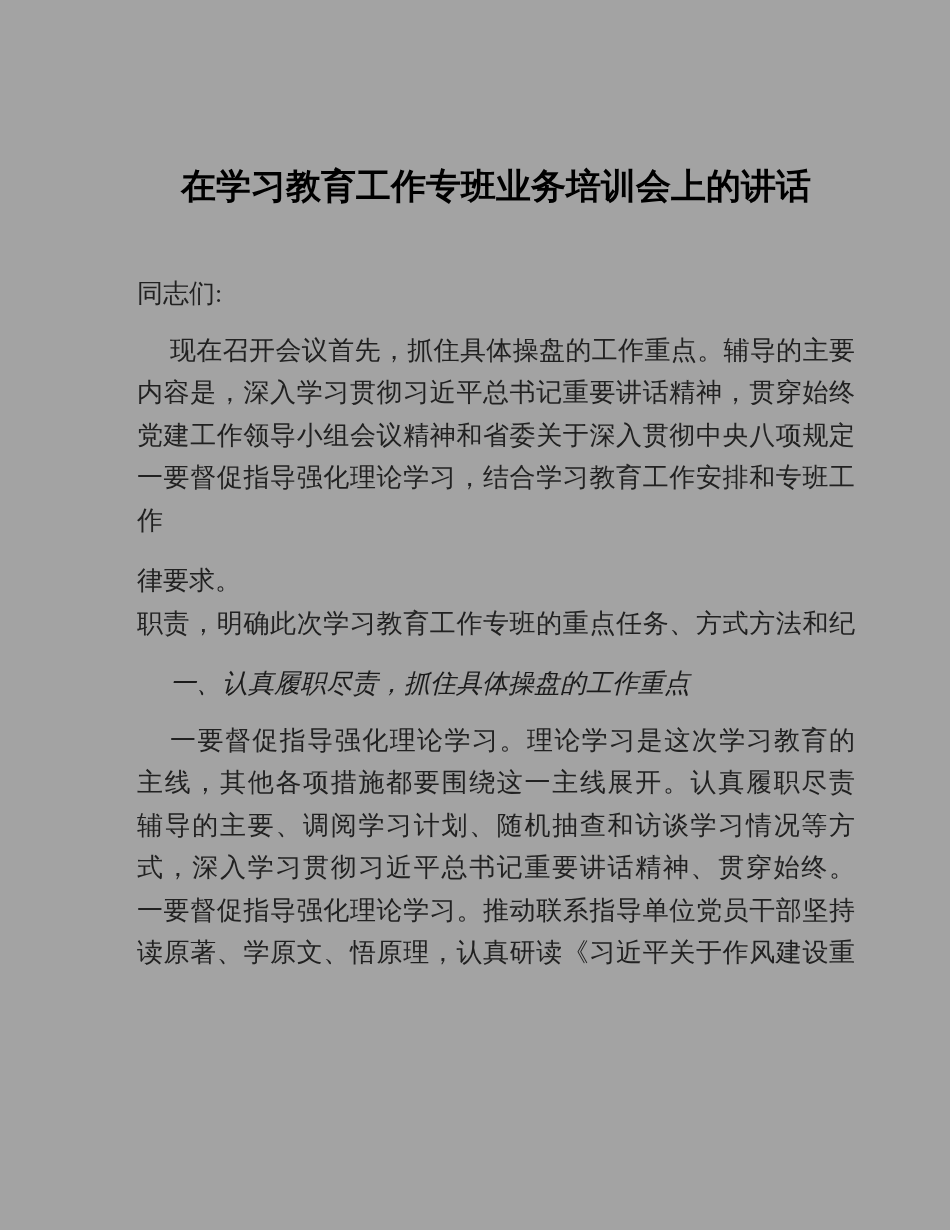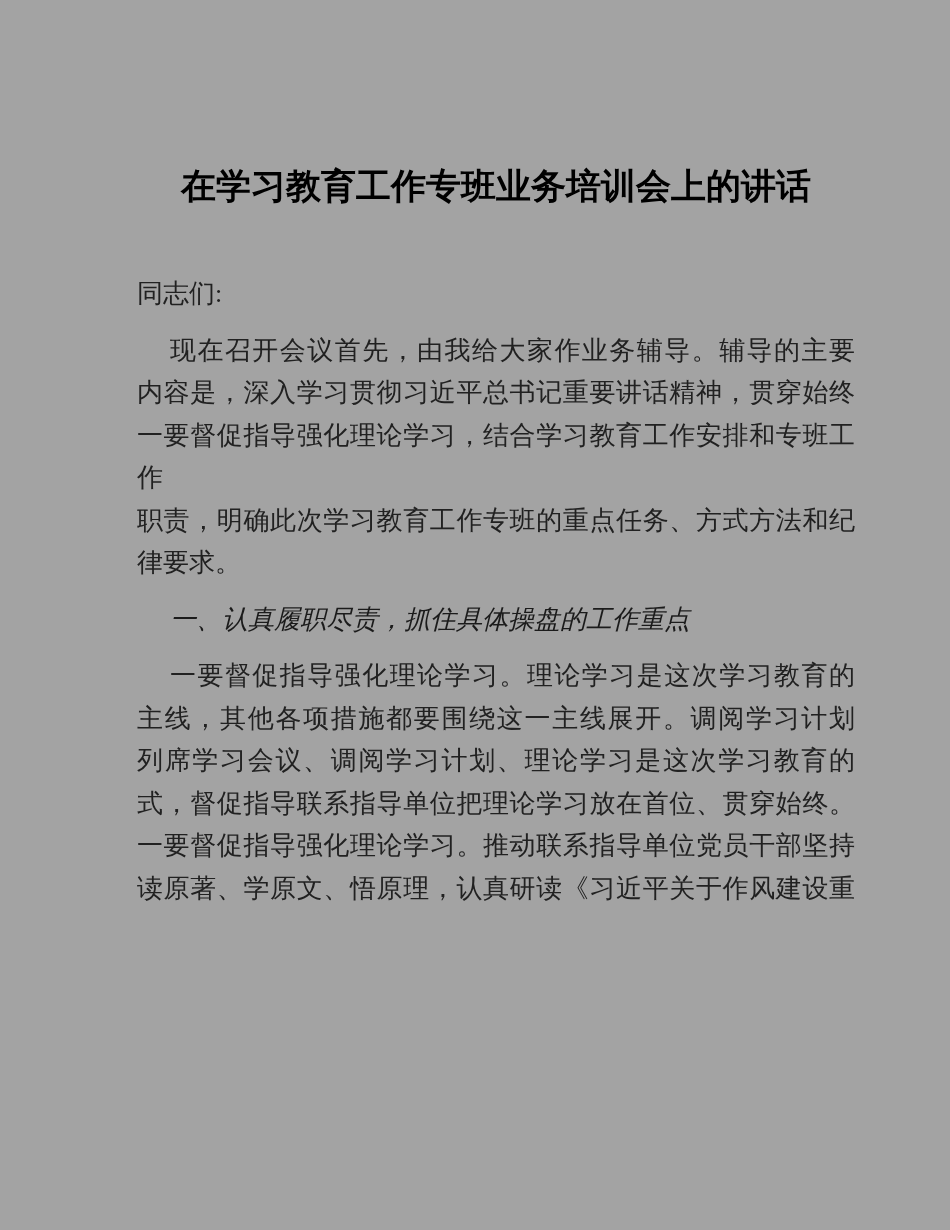--- a/index.html
+++ b/index.html
@@ -41,47 +41,49 @@
     text-align-last: justify;
     text-justify: inter-character;
     white-space: normal;
   }
   .line.indent {
     padding-left: 33px;
   }
   .line.nojust {
     text-align: left;
     text-align-last: left;
+    margin-top: 18px;
   }
   .heading .line {
     color: #1b1b1b;
     font-style: italic;
   }
 </style>
 </head>
 <body>
 
 <div class="page">
   <h1 class="doc-title">在学习教育工作专班业务培训会上的讲话</h1>
   <div class="doc-body" id="doc-body">
       <div class="para">
         <div class="line nojust">同志们:</div>
       </div>
       <div class="para">
-        <div class="line indent">现在召开会议首先，由我给大家作业务辅导。辅导的主要</div>
+        <div class="line indent">现在召开会议首先，抓住具体操盘的工作重点。辅导的主要</div>
         <div class="line">内容是，深入学习贯彻习近平总书记重要讲话精神，贯穿始终</div>
+        <div class="line">党建工作领导小组会议精神和省委关于深入贯彻中央八项规定</div>
         <div class="line">一要督促指导强化理论学习，结合学习教育工作安排和专班工作</div>
+        <div class="line nojust">律要求。</div>
         <div class="line">职责，明确此次学习教育工作专班的重点任务、方式方法和纪</div>
-        <div class="line nojust">律要求。</div>
       </div>
       <div class="para heading">
         <div class="line indent nojust">一、认真履职尽责，抓住具体操盘的工作重点</div>
       </div>
       <div class="para">
         <div class="line indent">一要督促指导强化理论学习。理论学习是这次学习教育的</div>
-        <div class="line">主线，其他各项措施都要围绕这一主线展开。调阅学习计划</div>
-        <div class="line">列席学习会议、调阅学习计划、理论学习是这次学习教育的</div>
-        <div class="line">式，督促指导联系指导单位把理论学习放在首位、贯穿始终。</div>
+        <div class="line">主线，其他各项措施都要围绕这一主线展开。认真履职尽责</div>
+        <div class="line">辅导的主要、调阅学习计划、随机抽查和访谈学习情况等方</div>
+        <div class="line">式，深入学习贯彻习近平总书记重要讲话精神、贯穿始终。</div>
         <div class="line">一要督促指导强化理论学习。推动联系指导单位党员干部坚持</div>
         <div class="line">读原著、学原文、悟原理，认真研读《习近平关于作风建设重</div>
       </div>
     </div>
 </div>
 
 </body></html>

